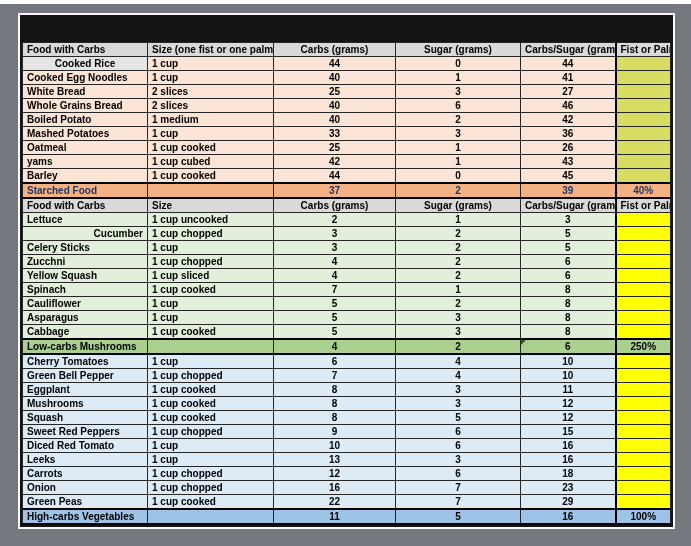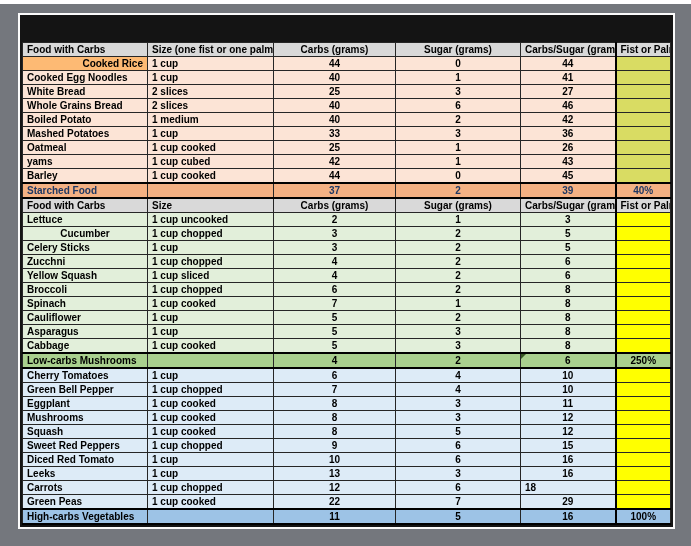--- a/index.html
+++ b/index.html
@@ -48,21 +48,21 @@
       <tbody>
           <tr>
             <th style="text-align: left;">Food with Carbs</th>
             <th style="text-align: left;">Size (one fist or one palm)</th>
             <th style="text-align: center;">Carbs (grams)</th>
             <th style="text-align: center;">Sugar (grams)</th>
             <th style="text-align: center;">Carbs/Sugar (grams)</th>
             <th class="fist" style="text-align: center;">Fist or Palm</th>
           </tr>
           <tr>
-            <td style="text-align: right; background: #fdba74;">Cooked Rice</td>
+            <td style="text-align: center; background: #e5e5e5;">Cooked Rice</td>
             <td style="text-align: left; background: rgb(252, 228, 214);">1 cup</td>
             <td style="text-align: center; background: rgb(252, 228, 214);">44</td>
             <td style="text-align: center; background: rgb(252, 228, 214);">0</td>
             <td style="text-align: center; background: rgb(252, 228, 214);">44</td>
             <td class="fist" style="text-align: center; background: rgb(217, 220, 99);"></td>
           </tr>
           <tr>
             <td style="text-align: left; background: rgb(252, 228, 214);">Cooked Egg Noodles</td>
             <td style="text-align: left; background: rgb(252, 228, 214);">1 cup</td>
             <td style="text-align: center; background: rgb(252, 228, 214);">40</td>
@@ -146,21 +146,21 @@
           </tr>
           <tr>
             <td style="text-align: left; background: rgb(226, 239, 218);">Lettuce</td>
             <td style="text-align: left; background: rgb(226, 239, 218);">1 cup uncooked</td>
             <td style="text-align: center; background: rgb(226, 239, 218);">2</td>
             <td style="text-align: center; background: rgb(226, 239, 218);">1</td>
             <td style="text-align: center; background: rgb(226, 239, 218);">3</td>
             <td class="fist" style="text-align: center; background: rgb(255, 255, 0);"></td>
           </tr>
           <tr>
-            <td style="text-align: center; background: rgb(226, 239, 218);">Cucumber</td>
+            <td style="text-align: right; background: rgb(226, 239, 218);">Cucumber</td>
             <td style="text-align: left; background: rgb(226, 239, 218);">1 cup chopped</td>
             <td style="text-align: center; background: rgb(226, 239, 218);">3</td>
             <td style="text-align: center; background: rgb(226, 239, 218);">2</td>
             <td style="text-align: center; background: rgb(226, 239, 218);">5</td>
             <td class="fist" style="text-align: center; background: rgb(255, 255, 0);"></td>
           </tr>
           <tr>
             <td style="text-align: left; background: rgb(226, 239, 218);">Celery Sticks</td>
             <td style="text-align: left; background: rgb(226, 239, 218);">1 cup</td>
             <td style="text-align: center; background: rgb(226, 239, 218);">3</td>
@@ -175,28 +175,20 @@
             <td style="text-align: center; background: rgb(226, 239, 218);">2</td>
             <td style="text-align: center; background: rgb(226, 239, 218);">6</td>
             <td class="fist" style="text-align: center; background: rgb(255, 255, 0);"></td>
           </tr>
           <tr>
             <td style="text-align: left; background: rgb(226, 239, 218);">Yellow Squash</td>
             <td style="text-align: left; background: rgb(226, 239, 218);">1 cup sliced</td>
             <td style="text-align: center; background: rgb(226, 239, 218);">4</td>
             <td style="text-align: center; background: rgb(226, 239, 218);">2</td>
             <td style="text-align: center; background: rgb(226, 239, 218);">6</td>
-            <td class="fist" style="text-align: center; background: rgb(255, 255, 0);"></td>
-          </tr>
-          <tr>
-            <td style="text-align: left; background: rgb(226, 239, 218);">Broccoli</td>
-            <td style="text-align: left; background: rgb(226, 239, 218);">1 cup chopped</td>
-            <td style="text-align: center; background: rgb(226, 239, 218);">6</td>
-            <td style="text-align: center; background: rgb(226, 239, 218);">2</td>
-            <td style="text-align: center; background: rgb(226, 239, 218);">8</td>
             <td class="fist" style="text-align: center; background: rgb(255, 255, 0);"></td>
           </tr>
           <tr>
             <td style="text-align: left; background: rgb(226, 239, 218);">Spinach</td>
             <td style="text-align: left; background: rgb(226, 239, 218);">1 cup cooked</td>
             <td style="text-align: center; background: rgb(226, 239, 218);">7</td>
             <td style="text-align: center; background: rgb(226, 239, 218);">1</td>
             <td style="text-align: center; background: rgb(226, 239, 218);">8</td>
             <td class="fist" style="text-align: center; background: rgb(255, 255, 0);"></td>
           </tr>
@@ -296,21 +288,29 @@
             <td style="text-align: center; background: rgb(221, 235, 247);">13</td>
             <td style="text-align: center; background: rgb(221, 235, 247);">3</td>
             <td style="text-align: center; background: rgb(221, 235, 247);">16</td>
             <td class="fist" style="text-align: center; background: rgb(255, 255, 0);"></td>
           </tr>
           <tr>
             <td style="text-align: left; background: rgb(221, 235, 247);">Carrots</td>
             <td style="text-align: left; background: rgb(221, 235, 247);">1 cup chopped</td>
             <td style="text-align: center; background: rgb(221, 235, 247);">12</td>
             <td style="text-align: center; background: rgb(221, 235, 247);">6</td>
-            <td style="text-align: left; background: rgb(221, 235, 247);">18</td>
+            <td style="text-align: center; background: rgb(221, 235, 247);">18</td>
+            <td class="fist" style="text-align: center; background: rgb(255, 255, 0);"></td>
+          </tr>
+          <tr>
+            <td style="text-align: left; background: rgb(221, 235, 247);">Onion</td>
+            <td style="text-align: left; background: rgb(221, 235, 247);">1 cup chopped</td>
+            <td style="text-align: center; background: rgb(221, 235, 247);">16</td>
+            <td style="text-align: center; background: rgb(221, 235, 247);">7</td>
+            <td style="text-align: center; background: rgb(221, 235, 247);">23</td>
             <td class="fist" style="text-align: center; background: rgb(255, 255, 0);"></td>
           </tr>
           <tr>
             <td style="text-align: left; background: rgb(221, 235, 247);">Green Peas</td>
             <td style="text-align: left; background: rgb(221, 235, 247);">1 cup cooked</td>
             <td style="text-align: center; background: rgb(221, 235, 247);">22</td>
             <td style="text-align: center; background: rgb(221, 235, 247);">7</td>
             <td style="text-align: center; background: rgb(221, 235, 247);">29</td>
             <td class="fist" style="text-align: center; background: rgb(255, 255, 0);"></td>
           </tr>

